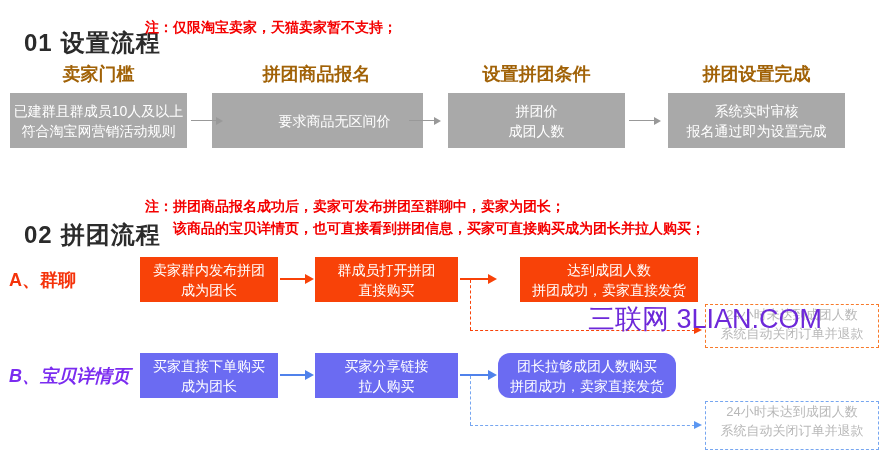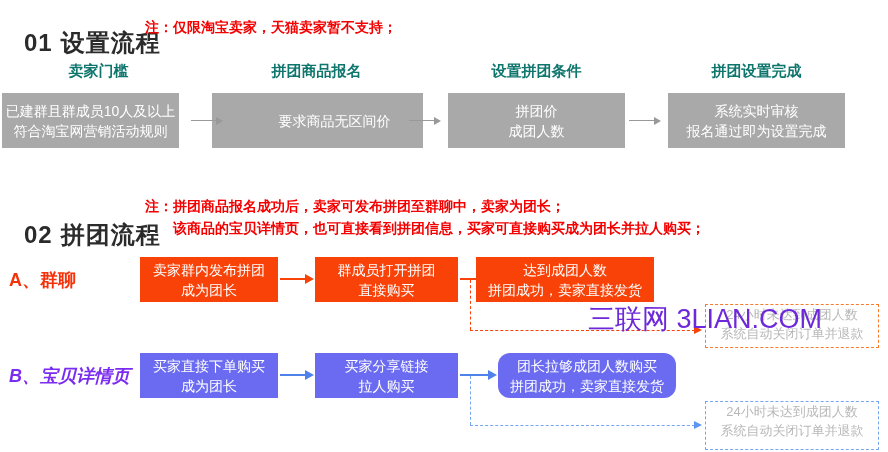--- a/index.html
+++ b/index.html
@@ -3,21 +3,21 @@
 <meta charset="utf-8">
 <style>
   html,body { margin:0; padding:0; background:#ffffff; }
   .canvas {
     position:relative; width:888px; height:452px; background:#ffffff;
     font-family:"Liberation Sans","DejaVu Sans",sans-serif; overflow:hidden;
   }
   .heading { position:absolute; left:24px; font-size:24px; font-weight:bold; color:#2b2b2b; letter-spacing:1px; white-space:nowrap;margin-top:16px; }
   .heading .num { margin-right:8px; }
   .note { position:absolute; font-size:14px; font-weight:bold; color:#f40000; white-space:nowrap; }
-  .col-label { position:absolute; top:62px; width:177px; text-align:center; font-size:15px; font-weight:bold; color:#0f766e; }
+  .col-label { position:absolute; top:62px; width:177px; text-align:center; font-size:18px; font-weight:bold; color:#a16207; }
   .gbox {
     position:absolute; top:93px; width:177px; height:55px; background:#a9a9a9;
     color:#ffffff; font-size:14px; line-height:20px; text-align:center;
     display:flex; flex-direction:column; justify-content:center; align-items:center;
   }
   .cbox {
     position:absolute; height:45px; color:#ffffff; font-size:14px; line-height:20px; text-align:center;
     display:flex; flex-direction:column; justify-content:center; align-items:center;
   }
   .cbox.orange { background:#f84208; }
@@ -73,21 +73,21 @@
   <div class="heading" style="top:11px;">
     <span class="num">01</span><span>设置流程</span>
   </div>
   <div class="note" style="left:145px; top:19px;">注：仅限淘宝卖家，天猫卖家暂不支持；</div>
 
   <div class="col-label" style="left:10px;">卖家门槛</div>
   <div class="col-label" style="left:228px;">拼团商品报名</div>
   <div class="col-label" style="left:448px;">设置拼团条件</div>
   <div class="col-label" style="left:668px;">拼团设置完成</div>
 
-  <div class="gbox" style="left:2px;">
+  <div class="gbox" style="left:10px;">
     <div>已建群且群成员10人及以上</div>
     <div>符合淘宝网营销活动规则</div>
   </div>
   <div class="gbox" style="left:212px;padding-left:34px;">
     <div>要求商品无区间价</div>
   </div>
   <div class="gbox" style="left:668px;">
     <div>系统实时审核</div>
     <div>报名通过即为设置完成</div>
   </div>
@@ -109,21 +109,21 @@
   <div class="row-label orange" style="top:268px;">A、群聊</div>
 
   <div class="cbox orange" style="left:140px; top:257px; width:138px;">
     <div>卖家群内发布拼团</div>
     <div>成为团长</div>
   </div>
   <div class="cbox orange" style="left:315px; top:257px; width:143px;">
     <div>群成员打开拼团</div>
     <div>直接购买</div>
   </div>
-  <div class="cbox orange" style="left:476px; top:257px; width:178px;">
+  <div class="cbox orange" style="left:520px; top:257px; width:178px;">
     <div>达到成团人数</div>
     <div>拼团成功，卖家直接发货</div>
   </div>
 
   <div class="harrow orange" style="left:280px; top:278px; width:32px;"></div>
   <div class="harrow orange" style="left:460px; top:278px; width:35px;"></div>
 
   <div class="vdash orange" style="left:470px; top:280px; height:50px;"></div>
   <div class="hdash orange" style="left:470px; top:330px; width:230px;"></div>
 

